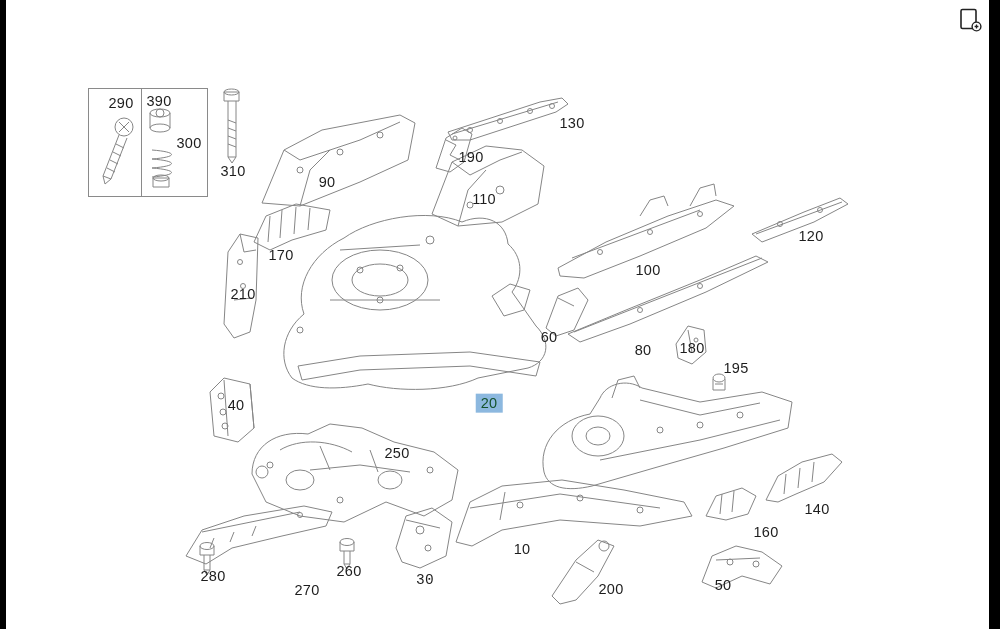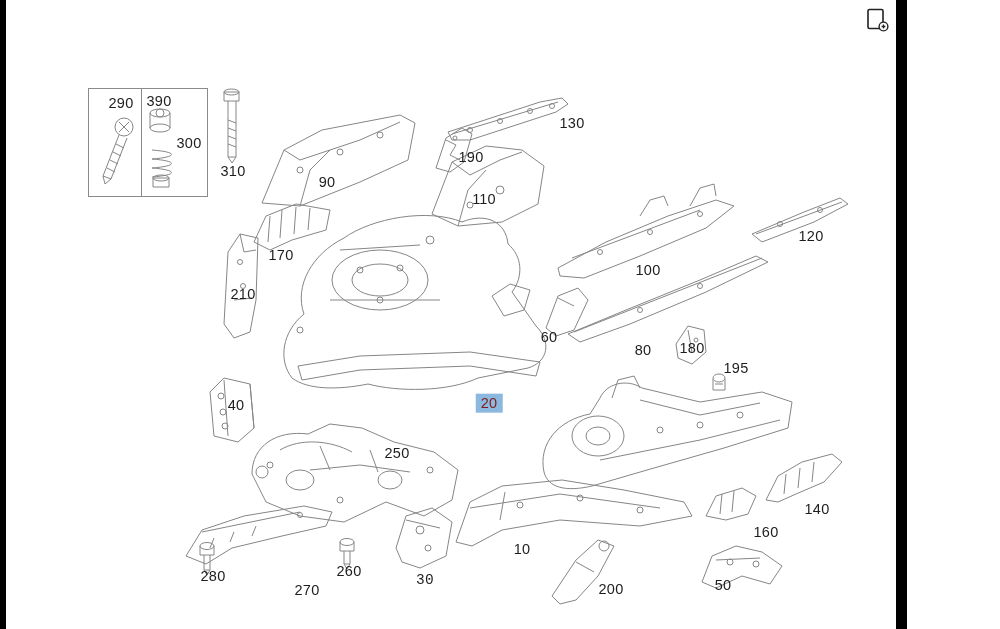--- a/index.html
+++ b/index.html
@@ -1,34 +1,34 @@
 <!DOCTYPE html>
 <html><head>
 <meta charset="utf-8">
 <style>
   html,body{margin:0;padding:0;background:#ffffff;}
   .stage{
-    position:relative;width:907px;height:629px;background:#ffffff;
+    position:relative;width:1000px;height:629px;background:#ffffff;
     font-family:"Liberation Sans",sans-serif;overflow:hidden;
   }
   .edge-bar{position:absolute;top:0;bottom:0;background:#000;}
   .edge-bar.left{left:0;width:6px;}
   .edge-bar.right{right:0;width:11px;}
   .export-btn{position:absolute;top:8px;right:17px;width:24px;height:24px;cursor:pointer;}
   .diagram-svg{position:absolute;left:0;top:0;pointer-events:none;}
   .parts-box{position:absolute;left:88px;top:88px;width:118px;height:107px;border:1px solid #8a8a8a;}
   .parts-box .divider{position:absolute;left:52px;top:0;bottom:0;width:0;border-left:1px solid #8a8a8a;}
   .labels-layer{position:absolute;left:0;top:0;width:100%;height:100%;}
   .part-label{
     position:absolute;transform:translate(-50%,-50%);
     font-size:14.5px;color:#1d1d1d;line-height:1.15;letter-spacing:.2px;
     padding:0 2px;cursor:pointer;user-select:none;white-space:nowrap;
   }
   .part-label.highlighted{
-    background:#8cb8df;color:#7f1d1d;padding:1px 5px;
+    background:#8cb8df;color:#14532d;padding:1px 5px;
   }
 </style>
 </head>
 <body>
 
 <div class="stage">
 
   <div class="edge-bar left"></div>
   <div class="edge-bar right"></div>
 

